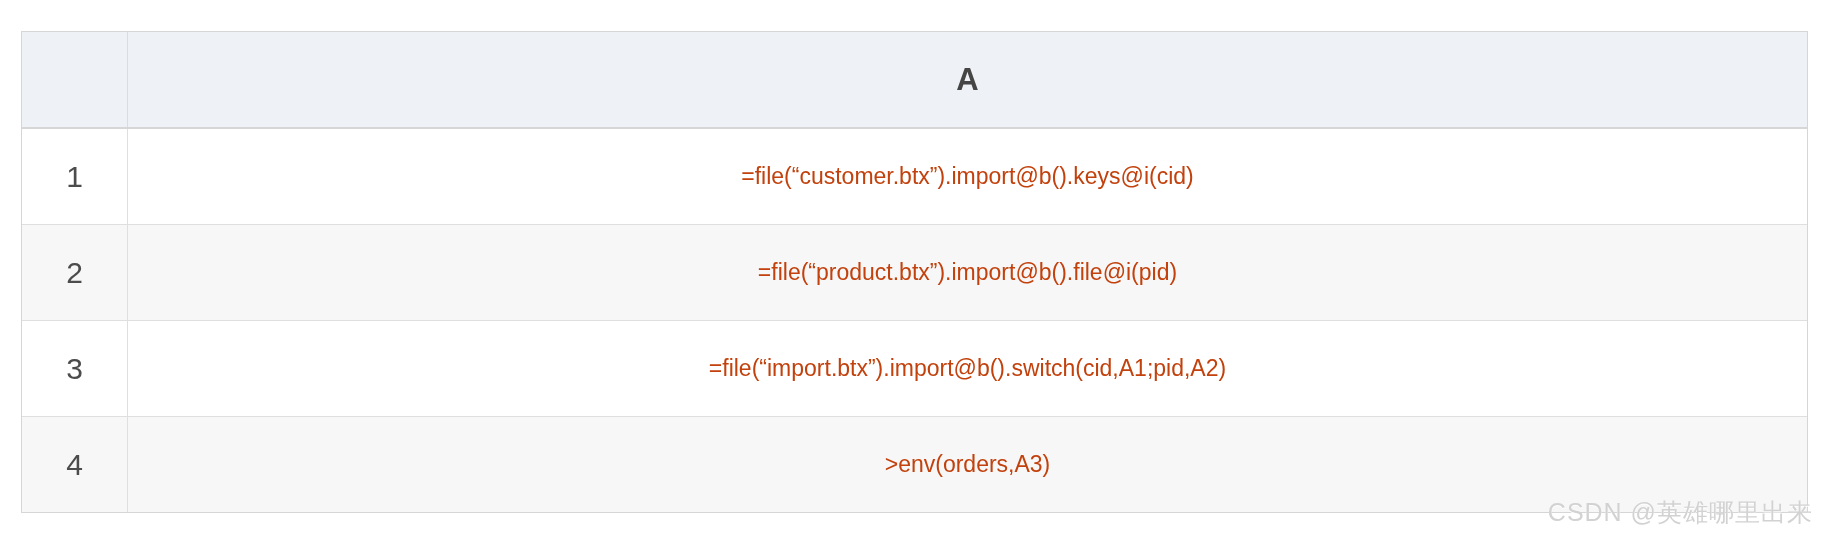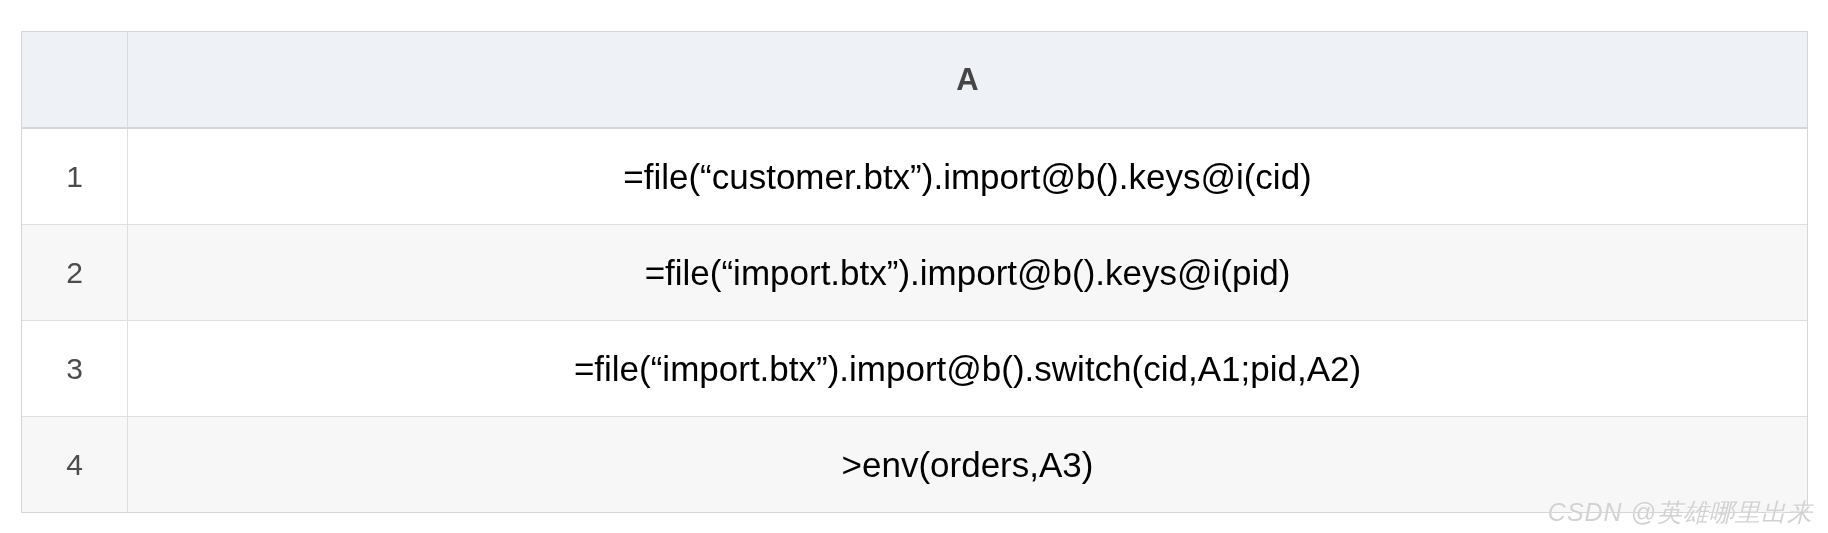--- a/index.html
+++ b/index.html
@@ -45,60 +45,59 @@
     justify-content: center;
     font-size: 30px;
     color: #4c4c4c;
   }
   .header-row .cell-num { border-right: 1px solid #d9dce0; }
   .cell-a {
     flex: 1 1 auto;
     display: flex;
     align-items: center;
     justify-content: center;
-    font-size: 35px;
-    color: #000000;
+    font-size: 23px;
+    color: #c2410c;
     white-space: nowrap;
     overflow: hidden;
   }
   .header-row .cell-a {
     font-weight: bold;
     font-size: 31px;
     color: #454545;
   }
   .watermark {
     position: absolute;
     right: 15px;
     bottom: 4px;
     font-size: 25px;
     color: #d2d2d2;
     text-shadow: 0 1px 0 #ffffff;
     white-space: nowrap;
     letter-spacing: 1px;
-    font-style: italic;
   }
 </style>
 </head>
 <body>
 
 <div class="sheet">
 
   <div class="row header-row">
     <div class="cell-num"></div>
     <div class="cell-a">A</div>
   </div>
 
   <div class="row data-row">
     <div class="cell-num">1</div>
     <div class="cell-a">=file(“customer.btx”).import@b().keys@i(cid)</div>
   </div>
 
   <div class="row data-row alt">
     <div class="cell-num">2</div>
-    <div class="cell-a">=file(“import.btx”).import@b().keys@i(pid)</div>
+    <div class="cell-a">=file(“product.btx”).import@b().file@i(pid)</div>
   </div>
 
   <div class="row data-row">
     <div class="cell-num">3</div>
     <div class="cell-a">=file(“import.btx”).import@b().switch(cid,A1;pid,A2)</div>
   </div>
 
   <div class="row data-row alt">
     <div class="cell-num">4</div>
     <div class="cell-a">&gt;env(orders,A3)</div>

